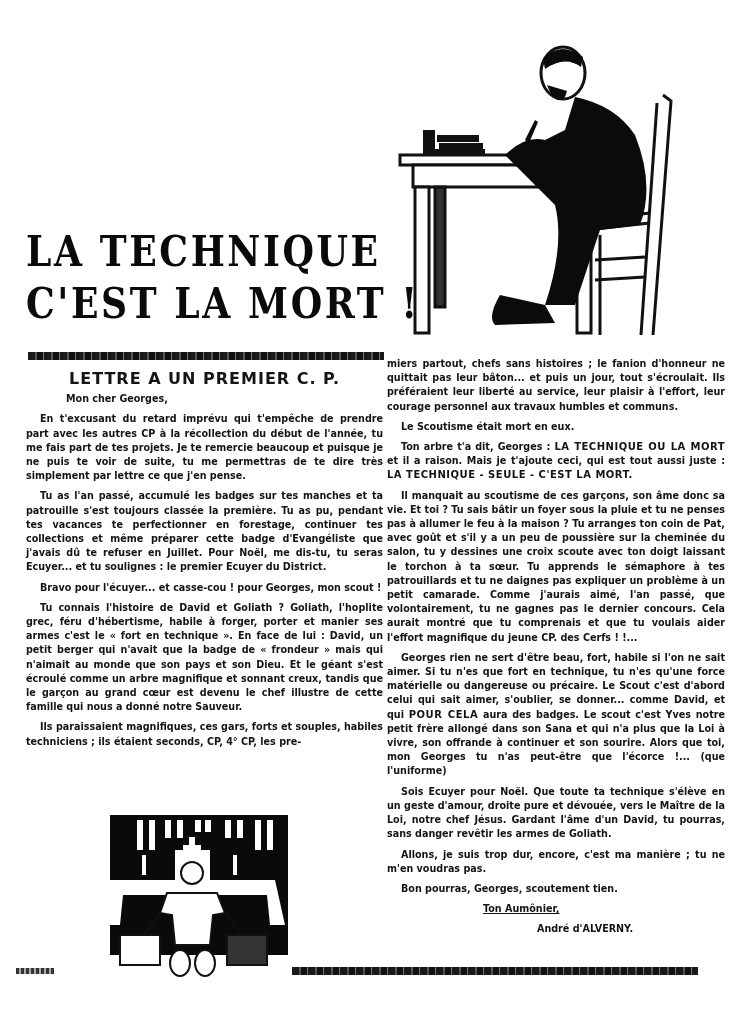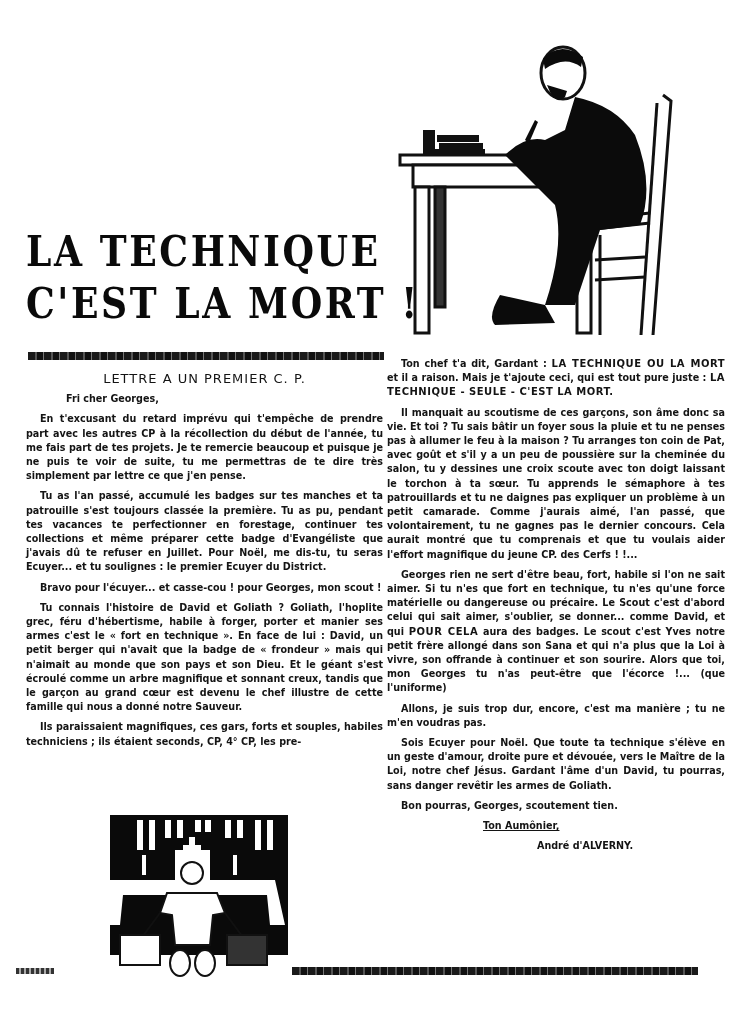--- a/index.html
+++ b/index.html
@@ -14,21 +14,21 @@
           background: repeating-linear-gradient(90deg, #1a1a1a 0 7px, #555 7px 9px, #111 9px 15px, #777 15px 16px); }
   .rule-top { left: 28px; top: 352px; width: 356px; }
   .rule-bottom { left: 292px; top: 967px; width: 406px; }
   .rule-small { left: 16px; top: 968px; width: 38px; height: 6px; background: repeating-linear-gradient(90deg,#333 0 3px,#aaa 3px 5px); }
   .col { position: absolute; font-size: 9.6px; line-height: 14.2px; font-weight: bold;
          text-align: justify; color: #141414; }
   .col-left { left: 26px; top: 372px; width: 357px; }
   .col-right { left: 387px; top: 357px; width: 338px; }
   .col p { margin: 0 0 6px 0; text-indent: 14px; }
   .col p.noindent { text-indent: 0; }
-  .subtitle { text-align: center; font-weight: normal; letter-spacing: 1px; font-size: 13px;
+  .subtitle { text-align: center; font-weight: bold; letter-spacing: 1px; font-size: 16px;
               margin: 0 0 8px 0; text-indent: 0 !important; }
   .salutation { text-indent: 40px !important; }
   .caps { font-weight: bold; letter-spacing: 0.5px; font-size: 10px; }
   .signoff { text-indent: 0 !important; }
   .sign1 { padding-left: 96px; text-decoration: underline; }
   .sign2 { padding-left: 150px; }
   .illus { position: absolute; }
   .illus-writer { left: 395px; top: 35px; width: 310px; height: 300px; }
   .illus-altar { left: 95px; top: 795px; width: 195px; height: 190px; }
 </style>
@@ -74,34 +74,36 @@
     <path d="M180 62 Q220 70 240 100 Q260 150 245 190 L205 195 Q190 240 180 270 L150 270 Q170 210 160 170 L110 120 Q130 100 150 105 L170 95 Z"></path>
     <path d="M105 260 L150 270 L160 288 L100 290 Q92 282 105 260 Z"></path>
     <path d="M130 105 L140 85 L143 87 L134 108 Z"></path>
   </g>
 </svg>
 
 <div class="rule rule-top"></div>
 
 <div class="col col-left">
   <p class="subtitle">LETTRE A UN PREMIER C. P.</p>
-  <p class="salutation">Fri cher Georges,</p>
+  <p class="salutation">Mon cher Georges,</p>
   <p>En t'excusant du retard imprévu qui t'empêche de prendre part avec les autres CP à la récollection du début de l'année, tu me fais part de tes projets. Je te remercie beaucoup et puisque je ne puis te voir de suite, tu me permettras de te dire très simplement par lettre ce que j'en pense.</p>
   <p>Tu as l'an passé, accumulé les badges sur tes manches et ta patrouille s'est toujours classée la première. Tu as pu, pendant tes vacances te perfectionner en forestage, continuer tes collections et même préparer cette badge d'Evangéliste que j'avais dû te refuser en Juillet. Pour Noël, me dis-tu, tu seras Ecuyer... et tu soulignes : le premier Ecuyer du District.</p>
   <p>Bravo pour l'écuyer... et casse-cou ! pour Georges, mon scout !</p>
   <p>Tu connais l'histoire de David et Goliath ? Goliath, l'hoplite grec, féru d'hébertisme, habile à forger, porter et manier ses armes c'est le « fort en technique ». En face de lui : David, un petit berger qui n'avait que la badge de « frondeur » mais qui n'aimait au monde que son pays et son Dieu. Et le géant s'est écroulé comme un arbre magnifique et sonnant creux, tandis que le garçon au grand cœur est devenu le chef illustre de cette famille qui nous a donné notre Sauveur.</p>
   <p>Ils paraissaient magnifiques, ces gars, forts et souples, habiles techniciens ; ils étaient seconds, CP, 4° CP, les pre-</p>
 </div>
 
 <div class="col col-right">
-  <p><span>Ton chef t'a dit, Gardant : </span><span class="caps">LA TECHNIQUE OU LA MORT</span><span> et il a raison. Mais je t'ajoute ceci, qui est tout pure juste : </span><span class="caps">LA TECHNIQUE - SEULE - C'EST LA MORT.</span></p>
+  <p class="noindent">miers partout, chefs sans histoires ; le fanion d'honneur ne quittait pas leur bâton... et puis un jour, tout s'écroulait. Ils préféraient leur liberté au service, leur plaisir à l'effort, leur courage personnel aux travaux humbles et communs.</p>
+  <p>Le Scoutisme était mort en eux.</p>
+  <p><span>Ton arbre t'a dit, Georges : </span><span class="caps">LA TECHNIQUE OU LA MORT</span><span> et il a raison. Mais je t'ajoute ceci, qui est tout aussi juste : </span><span class="caps">LA TECHNIQUE - SEULE - C'EST LA MORT.</span></p>
   <p>Il manquait au scoutisme de ces garçons, son âme donc sa vie. Et toi ? Tu sais bâtir un foyer sous la pluie et tu ne penses pas à allumer le feu à la maison ? Tu arranges ton coin de Pat, avec goût et s'il y a un peu de poussière sur la cheminée du salon, tu y dessines une croix scoute avec ton doigt laissant le torchon à ta sœur. Tu apprends le sémaphore à tes patrouillards et tu ne daignes pas expliquer un problème à un petit camarade. Comme j'aurais aimé, l'an passé, que volontairement, tu ne gagnes pas le dernier concours. Cela aurait montré que tu comprenais et que tu voulais aider l'effort magnifique du jeune CP. des Cerfs ! !...</p>
   <p><span>Georges rien ne sert d'être beau, fort, habile si l'on ne sait aimer. Si tu n'es que fort en technique, tu n'es qu'une force matérielle ou dangereuse ou précaire. Le Scout c'est d'abord celui qui sait aimer, s'oublier, se donner... comme David, et qui </span><span class="caps">POUR CELA</span><span> aura des badges. Le scout c'est Yves notre petit frère allongé dans son Sana et qui n'a plus que la Loi à vivre, son offrande à continuer et son sourire. Alors que toi, mon Georges tu n'as peut-être que l'écorce !... (que l'uniforme)</span></p>
+  <p>Sois Ecuyer pour Noël. Que toute ta technique s'élève en un geste d'amour, droite pure et dévouée, vers le Maître de la Loi, notre chef Jésus. Gardant l'âme d'un David, tu pourras, sans danger revêtir les armes de Goliath.</p>
   <p>Allons, je suis trop dur, encore, c'est ma manière ; tu ne m'en voudras pas.</p>
-  <p>Sois Ecuyer pour Noël. Que toute ta technique s'élève en un geste d'amour, droite pure et dévouée, vers le Maître de la Loi, notre chef Jésus. Gardant l'âme d'un David, tu pourras, sans danger revêtir les armes de Goliath.</p>
   <p>Bon pourras, Georges, scoutement tien.</p>
   <p class="signoff sign1">Ton Aumônier,</p>
   <p class="signoff sign2">André d'ALVERNY.</p>
 </div>
 
 <svg class="illus illus-altar" viewBox="0 0 195 190">
   <rect x="15" y="20" width="178" height="140" fill="#0a0a0a"></rect>
   <g fill="#fff">
     <rect x="42" y="25" width="6" height="30"></rect>
       <rect x="54" y="25" width="6" height="30"></rect>

